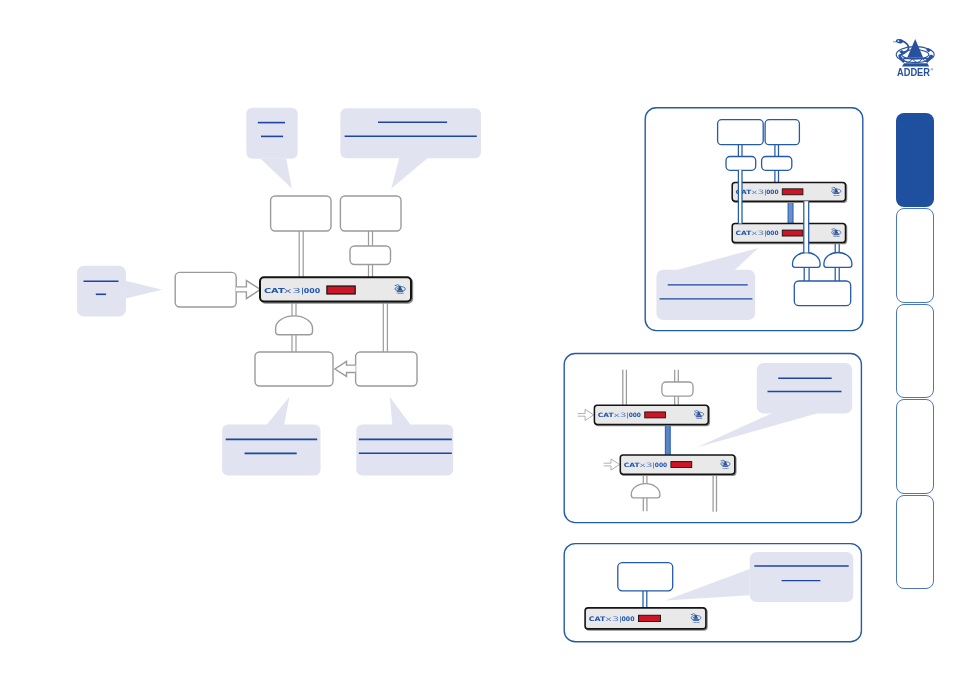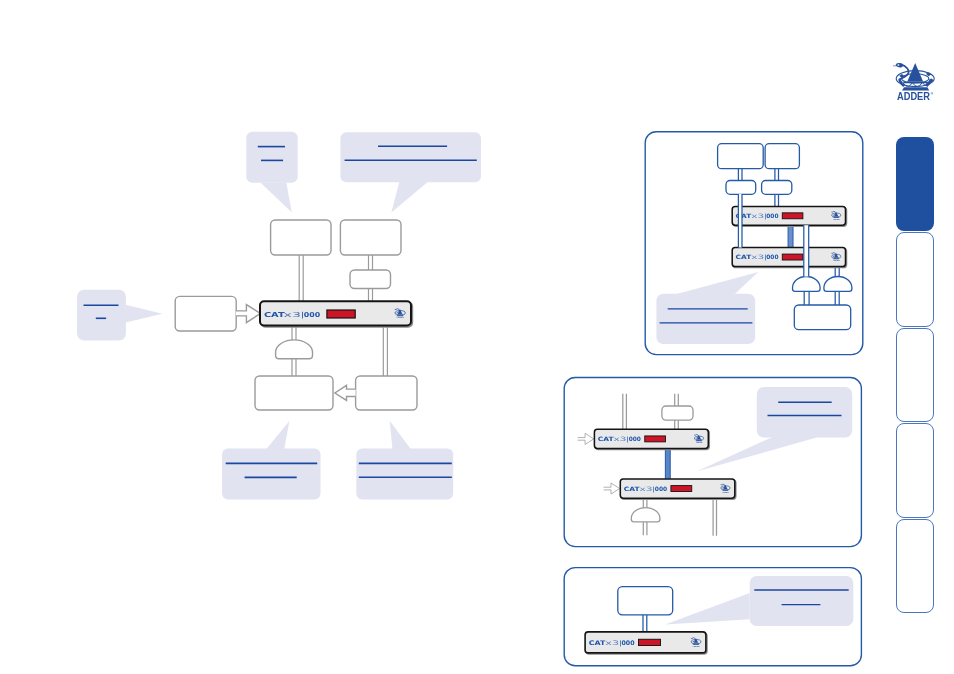--- a/index.html
+++ b/index.html
@@ -1,20 +1,20 @@
 <!DOCTYPE html>
 <html><head>
 <meta charset="utf-8">
 <title>Adder CATx Installation Guide</title>
 <style>
   html,body{margin:0;padding:0;}
   body{width:954px;height:674px;background:#ffffff;font-family:"Liberation Sans",sans-serif;overflow:hidden;position:relative;}
   .page{position:absolute;left:0;top:0;width:954px;height:674px;}
   svg{display:block;overflow:visible;}
-  .abs{position:absolute;margin-top:24px;}
+  .abs{position:absolute;}
   .tab{position:absolute;left:0;width:38px;box-sizing:border-box;border-radius:8px;}
   .tab.active{background:#1f50a0;}
   .tab.idle{background:#ffffff;border:1px solid #4a78c0;}
 </style>
 </head>
 <body>
 
 <div class="page">
 
   <div class="abs" style="left:893px;top:36px;width:47px;height:32px;">

